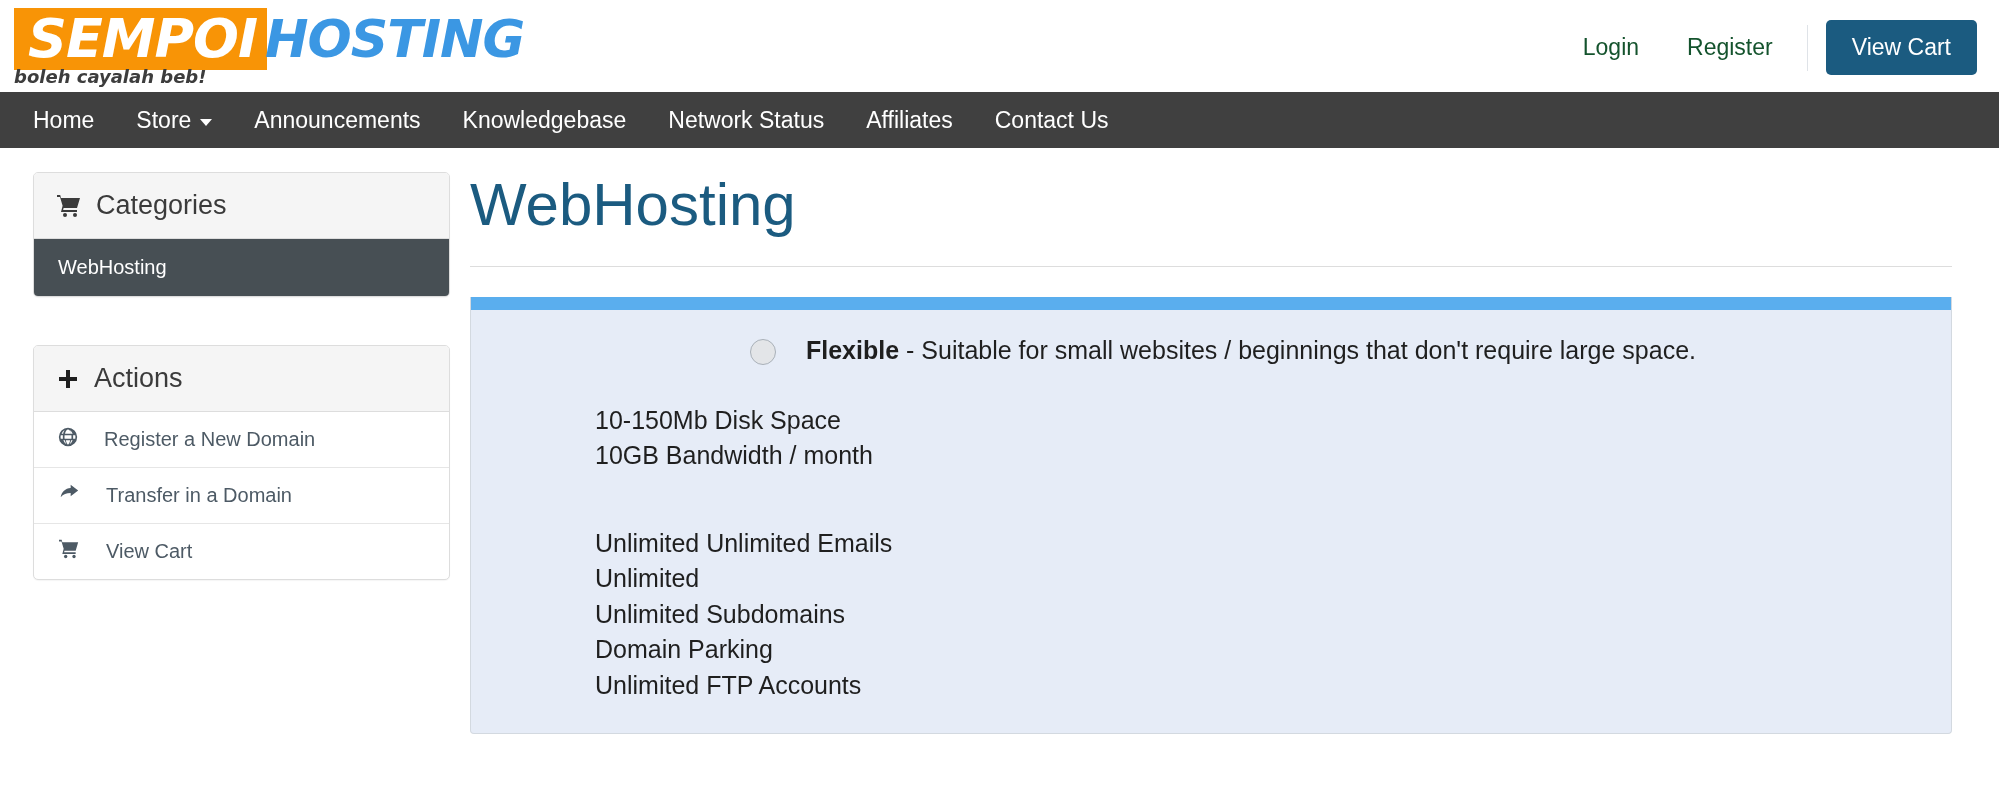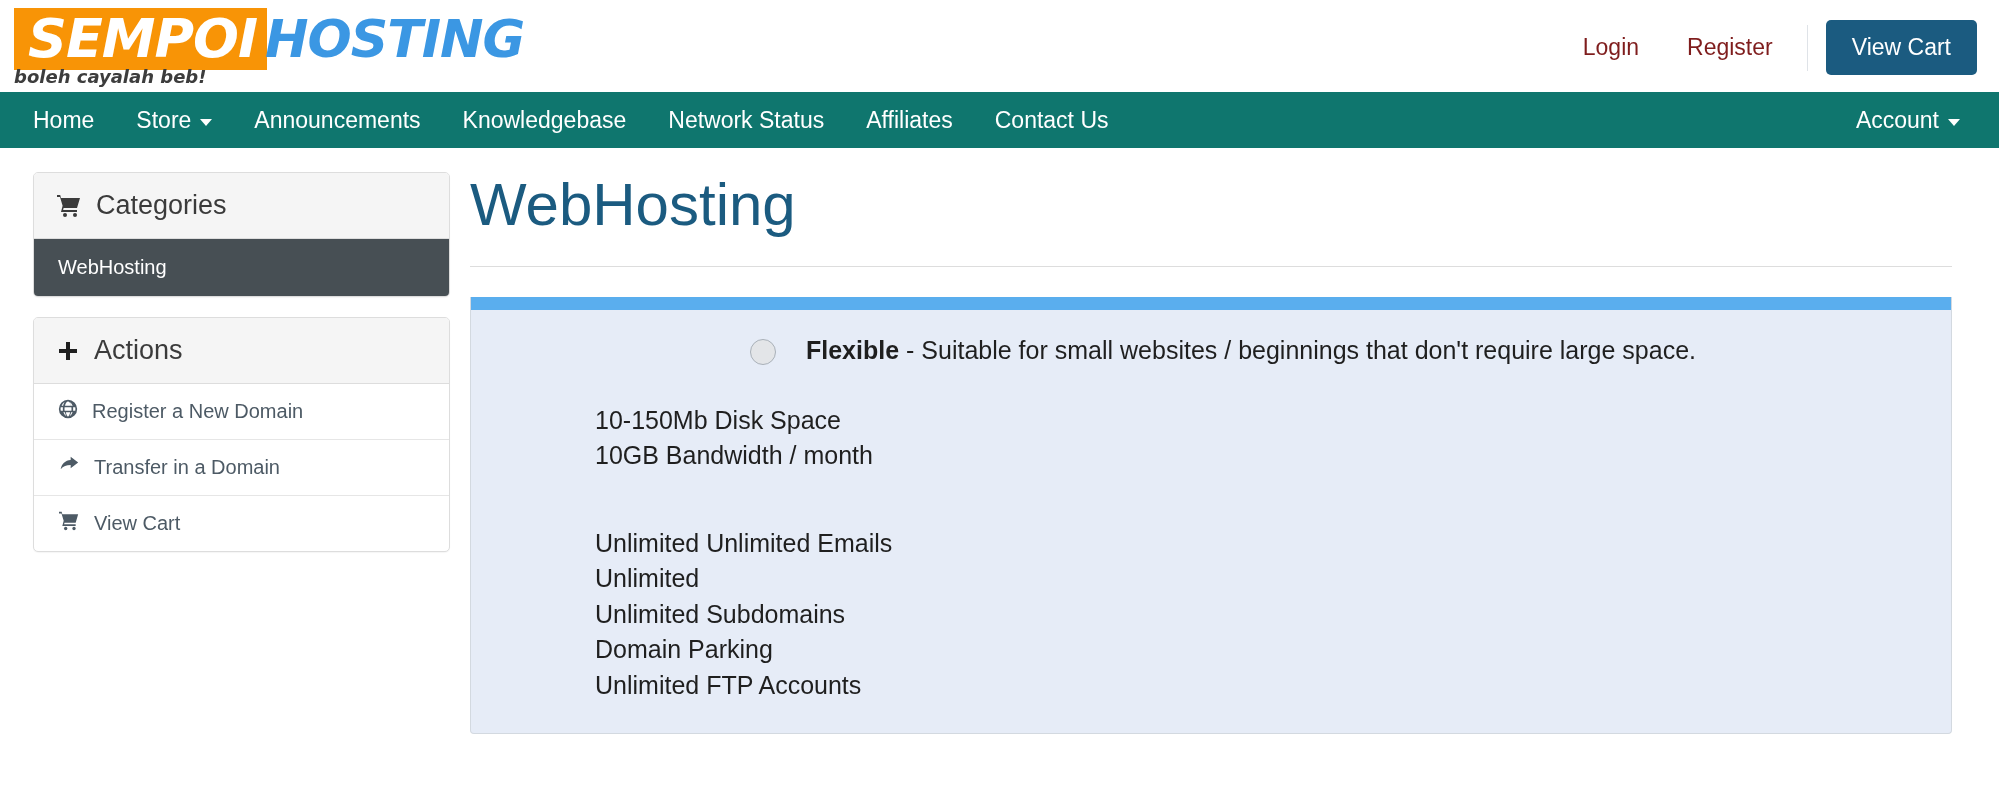--- a/index.html
+++ b/index.html
@@ -69,21 +69,21 @@
   }
 
   .header-right {
     display: flex;
     align-items: center;
     margin-top: 20px;
     margin-right: 22px;
     gap: 0;
   }
   .hdr-link {
-    color: #7f1d1d;
+    color: #14532d;
     font-size: 23px;
     text-decoration: none;
     padding: 0 24px;
     cursor: pointer;
   }
   .hdr-divider {
     width: 1px;
     height: 46px;
     background: #dfe3e8;
     margin: 0 18px 0 10px;
@@ -94,21 +94,21 @@
     font-size: 23px;
     border: none;
     border-radius: 5px;
     padding: 14px 26px;
     cursor: pointer;
     font-family: "Liberation Sans", sans-serif;
   }
 
   
   .main-nav {
-    background: #0f766e;
+    background: #404040;
     height: 56px;
     display: flex;
     align-items: center;
     padding: 0 0 0 12px;
     position: relative;
   }
   .nav-item {
     color: #ffffff;
     font-size: 23px;
     padding: 0 21px;
@@ -147,21 +147,21 @@
     padding-left: 33px;
     padding-right: 20px;
     flex: none;
   }
 
   .panel {
     border: 1px solid #dddddd;
     border-radius: 5px;
     background: #ffffff;
     overflow: hidden;
-    margin-bottom: 20px;
+    margin-bottom: 48px;
     box-shadow: 0 1px 1px rgba(0,0,0,0.04);
   }
   .panel-head {
     background: #f5f5f5;
     border-bottom: 1px solid #dddddd;
     font-size: 27px;
     color: #3b3b3b;
     padding: 17px 22px;
     display: flex;
     align-items: center;
@@ -176,21 +176,21 @@
     padding: 17px 24px;
   }
 
   .action-item {
     border-bottom: 1px solid #e6e6e6;
     font-size: 20px;
     color: #4d5a65;
     padding: 15px 24px;
     display: flex;
     align-items: center;
-    gap: 14px;
+    gap: 26px;
     cursor: pointer;
   }
   .action-item:last-child { border-bottom: none; }
 
   
   .main-col {
     flex: 1;
     padding-right: 47px;
   }
   .page-title {
@@ -291,24 +291,20 @@
   <a class="nav-item">
     <span>Network Status</span>
   </a>
   <a class="nav-item">
     <span>Affiliates</span>
   </a>
   <a class="nav-item">
     <span>Contact Us</span>
   </a>
 
-  <a class="nav-item nav-right">
-    <span>Account</span>
-    <span class="caret"></span>
-  </a>
 </div>
 
 <div class="page-wrap">
 
   <div class="sidebar">
 
     <div class="panel">
       <div class="panel-head">
         <span class="p-icon">
           <svg width="26" height="24" viewBox="0 0 24 24" fill="#3b3b3b">

